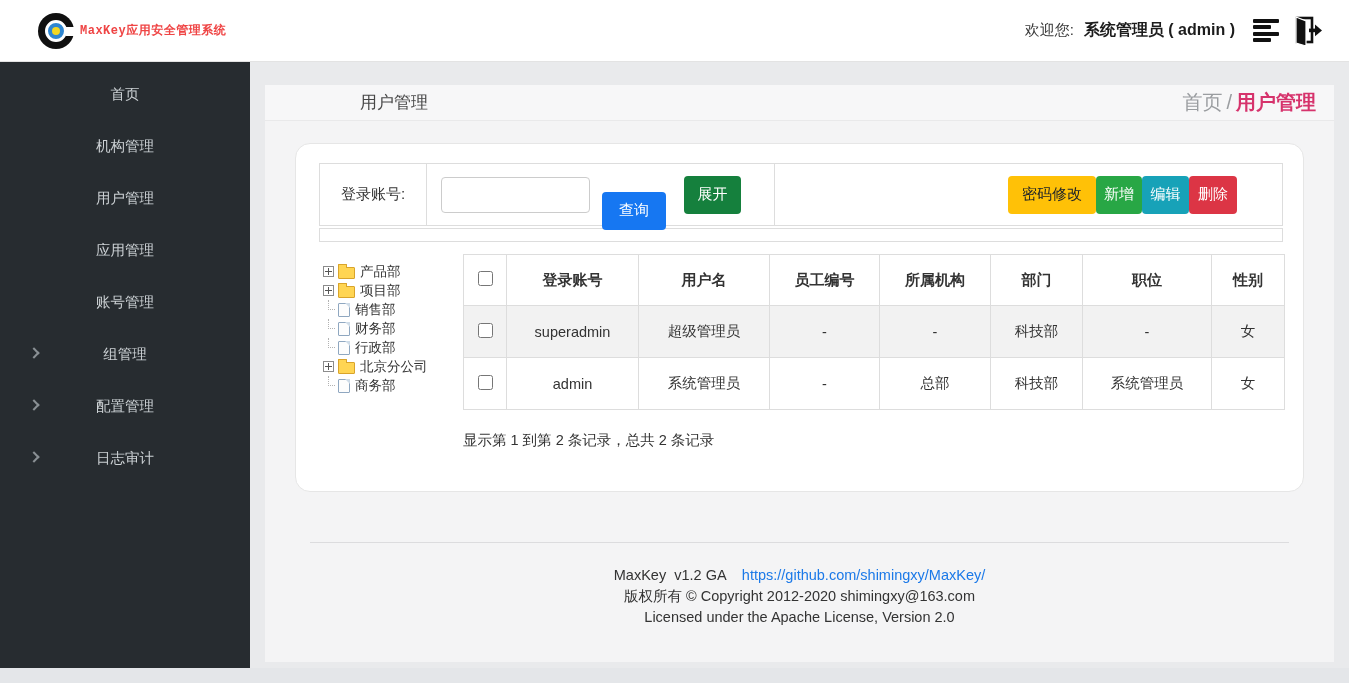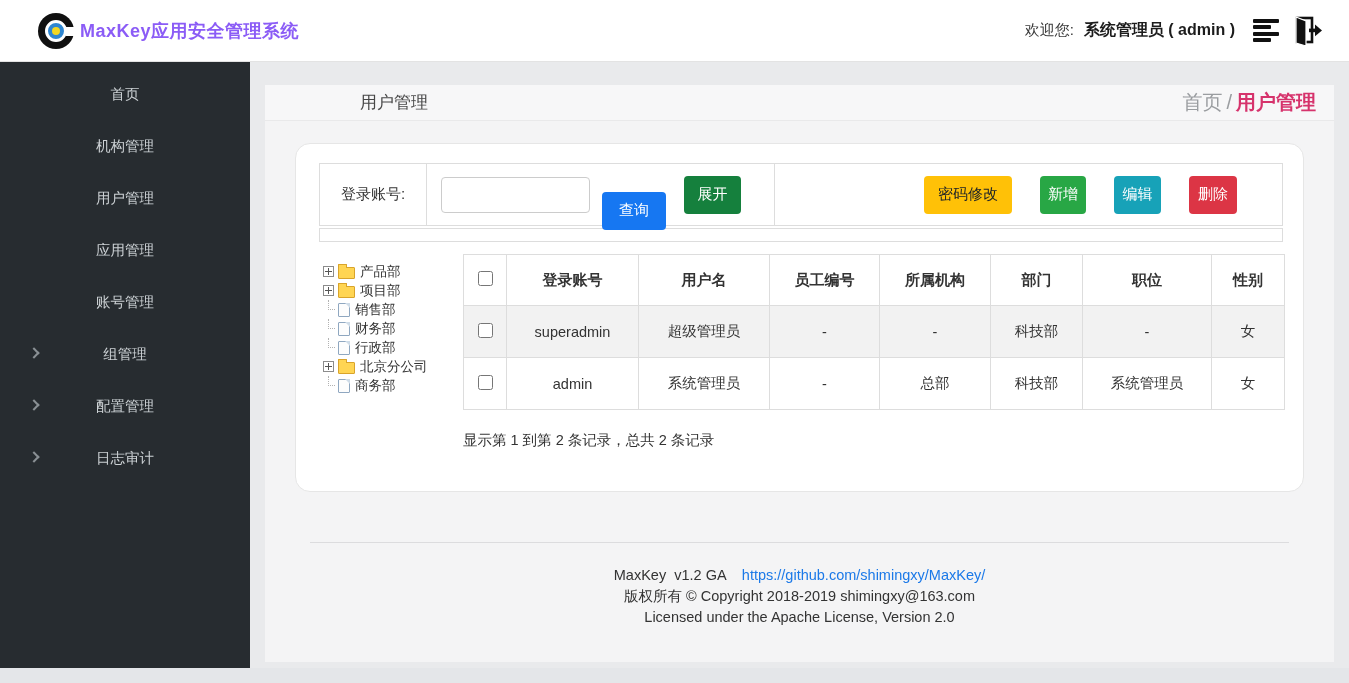--- a/index.html
+++ b/index.html
@@ -10,21 +10,21 @@
   }
   
   .header { position:absolute; top:0; left:0; width:1349px; height:62px;
     background:#fff; border-bottom:1px solid #e3e3e3; display:flex; align-items:center; z-index:5; }
   .logo { position:relative; width:36px; height:36px; margin-left:38px; flex:0 0 auto; }
   .logo-outer { position:absolute; inset:0; background:#101010; border-radius:50%; }
   .logo-notch { position:absolute; right:-3px; top:14px; width:11px; height:9px; background:#fff; }
   .logo-blue { position:absolute; left:7px; top:7px; width:22px; height:22px; border-radius:50%;
     background:#2e86d1; border:3px solid #fff; }
   .logo-yellow { position:absolute; left:14px; top:14px; width:8px; height:8px; border-radius:50%; background:#f2d723; }
-  .app-title { font-size:18px; font-weight:bold; color:#8b5cf6; margin-left:6px; letter-spacing:.5px; }
+  .app-title { font-size:12px; font-weight:bold; color:#ef4444; margin-left:6px; letter-spacing:.5px;font-family:Liberation Mono, monospace; }
   .header-right { margin-left:auto; margin-right:26px; display:flex; align-items:center; gap:10px; }
   .welcome { font-size:15px; color:#3a3a3a; }
   .user-display { font-size:16px; font-weight:bold; color:#1c1c1c; margin-right:8px; }
   .menu-icon { width:26px; height:24px; display:flex; flex-direction:column; justify-content:space-between; cursor:pointer; }
   .menu-icon i { display:block; height:4px; background:#111; border-radius:1px; }
   .menu-icon i:nth-child(odd){ width:100%; } .menu-icon i:nth-child(even){ width:68%; }
   .logout-icon { cursor:pointer; display:block; }
   
   .sidebar { position:absolute; top:62px; left:0; width:250px; height:606px; background:#272c30; padding-top:6px; }
   .side-item { position:relative; height:52px; display:flex; align-items:center; justify-content:center;
@@ -47,21 +47,21 @@
     display:flex; align-items:center; }
   .label-cell { width:107px; align-self:stretch; display:flex; align-items:center; justify-content:center;
     border-right:1px solid #ddd; font-size:15px; color:#333; }
   .search-input { margin-left:14px; width:149px; height:36px; border:1px solid #ccc; border-radius:4px;
     font-size:14px; padding:0 8px; outline:none; }
   .btn { border:none; border-radius:4px; height:38px; font-size:15px; color:#fff; cursor:pointer;
     font-family:inherit; display:inline-flex; align-items:center; justify-content:center; }
   .btn-query { width:64px; margin-left:12px; background:#1677f2;margin-top:32px; }
   .btn-expand { width:57px; margin-left:18px; background:#15803d; }
   .form-sep { position:absolute; left:454px; top:0; bottom:0; border-left:1px solid #ddd; }
-  .action-group { margin-left:auto; margin-right:45px; display:flex; gap:28px; }
+  .action-group { margin-left:auto; margin-right:45px; display:flex; }
   .btn-warning { width:88px; background:#ffc107; color:#212529; }
   .btn-success { width:46px; background:#28a745; }
   .btn-info    { width:47px; background:#17a2b8; }
   .btn-danger  { width:48px; background:#dc3545; }
   .toolbar-strip { margin:2px 20px 0 23px; height:14px; border:1px solid #ddd; }
   
   .body-row { display:flex; margin:12px 20px 0 0; }
   .tree { width:167px; padding:8px 0 0 27px; flex:0 0 auto; }
   .tree-node { height:19px; display:flex; align-items:center; cursor:pointer; }
   .expander { width:11px; height:11px; border:1px solid #8c8c8c; background:#fff; margin-right:4px;
@@ -277,21 +277,21 @@
     </div>
 
     <div class="footer">
       <hr class="footer-divider">
       <div class="footer-lines">
         <div>
           <span>MaxKey</span>&nbsp;
           <span>v1.2 GA</span>
           <a class="footer-link">https://github.com/shimingxy/MaxKey/</a>
         </div>
-        <div>版权所有 © Copyright 2018-2019 shimingxy@163.com</div>
+        <div>版权所有 © Copyright 2012-2020 shimingxy@163.com</div>
         <div>Licensed under the Apache License, Version 2.0</div>
       </div>
     </div>
 
   </div>
 </div>
 
 <div class="bottom-strip"></div>
 
 </body></html>

